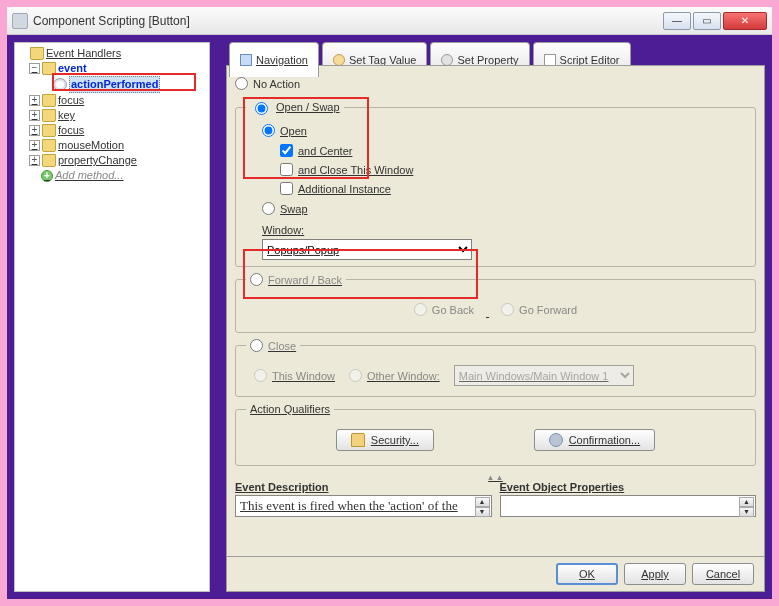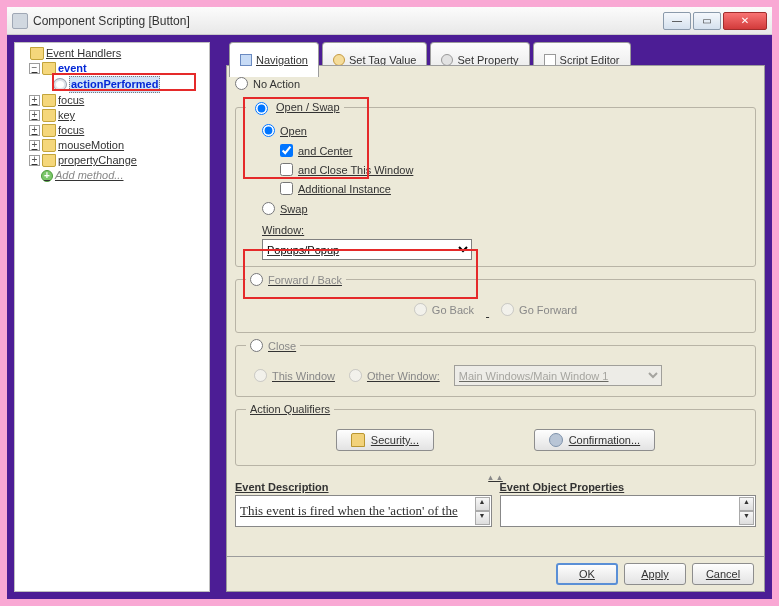--- a/index.html
+++ b/index.html
@@ -251,21 +251,21 @@
   .bi.chain{ background:#b8c5d6;border:1px solid #7f92ab;border-radius:50%; }
   .splitter {
     height: 9px;
     display:flex;align-items:center;justify-content:center;
     color:#888;font-size:9px;letter-spacing:1px;
   }
   .descrow { display:flex;gap:8px; }
   .descrow > div { flex:1; }
   .desclbl { font-size:11px;font-weight:bold;margin-bottom:2px; }
   .descbox {
-    height:32px;border:1px solid #888;background:#fff;
+    height:22px;border:1px solid #888;background:#fff;
     display:flex;align-items:center;padding:0 4px;
     position:relative;
   }
   .descbox .spin {
     position:absolute;right:1px;top:1px;bottom:1px;width:15px;
     display:flex;flex-direction:column;
   }
   .descbox .spin > div {
     flex:1;border:1px solid #aaa;background:linear-gradient(#f7f7f7,#ddd);
     font-size:7px;text-align:center;line-height:8px;
@@ -439,21 +439,21 @@
           </legend>
           <div class="closeline">
             <label class="radio disabled">
               <input type="radio" disabled="" style="">
                 <span>This Window</span>
             </label>
             <label class="radio disabled">
               <input type="radio" disabled="" style="">
                 <span>Other Window:</span>
             </label>
-            <select class="combo disabled" disabled="" style="width:208px">
+            <select class="combo disabled" disabled="" style="width:180px">
               <option>Main Windows/Main Window 1</option>
             </select>
           </div>
         </fieldset>
 
         <fieldset class="grp">
           <legend>Action Qualifiers</legend>
           <div class="qualifiers">
             <div class="btn">
               <span class="bi lock"></span>

